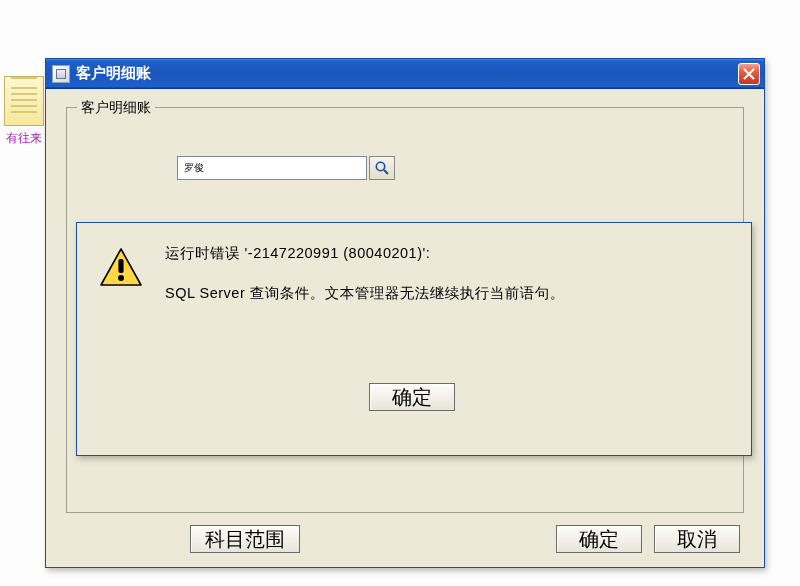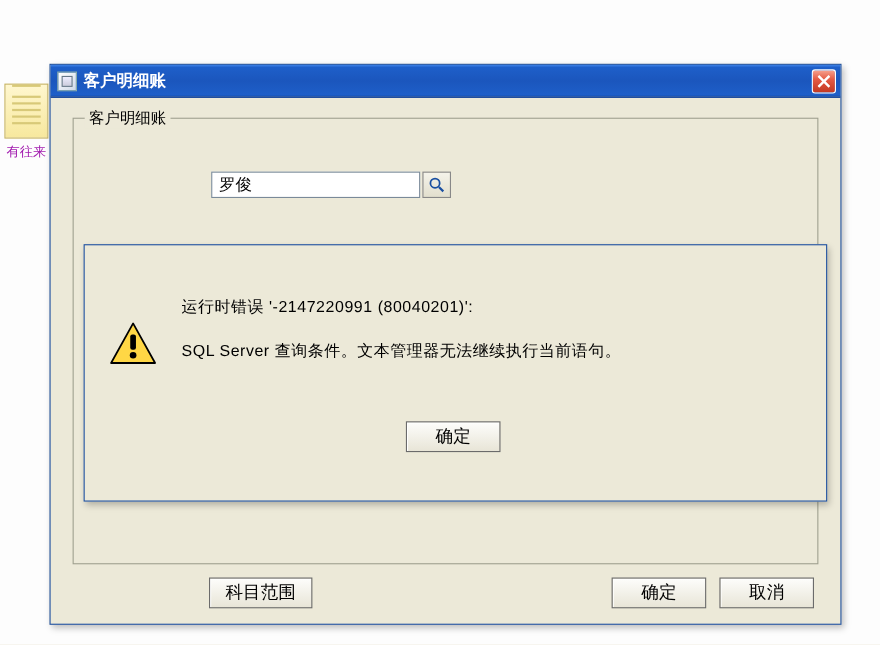--- a/index.html
+++ b/index.html
@@ -114,22 +114,21 @@
     display:flex;
     align-items:center;
     margin-left: 90px;
   }
   .search-input {
     width: 190px;
     height: 24px;
     border: 1px solid #7a8a99;
     background:#fff;
     padding: 2px 6px;
-    font-size: 15px;
-    margin-left: 15px;
+    font-size: 10px;
   }
   .mag-btn {
     width: 26px; height: 24px;
     border:1px solid #888;
     background: linear-gradient(#f5f3ea,#e2dfce);
     margin-left: 2px;
     display:flex;align-items:center;justify-content:center;
     cursor:pointer;
   }
   .mag-btn svg { width:16px;height:16px; }
@@ -139,21 +138,21 @@
     justify-content:flex-end;
     gap: 12px;
     padding: 12px 4px 0;
   }
   .bottom-bar .left-slot { margin-right:auto; margin-left: 120px; }
   .btn {
     min-width: 86px;
     height: 28px;
     border: 1px solid #6b6b6b;
     background: linear-gradient(#fdfdfb,#e8e5d7);
-    font-size: 16px;
+    font-size: 20px;
     padding: 0 14px;
     cursor:pointer;
     box-shadow: 1px 1px 0 #fff inset;
   }
 
   
   .err-win {
     left: 76px;
     top: 222px;
     width: 676px;
@@ -163,21 +162,20 @@
   .err-body {
     padding: 20px 26px 14px 22px;
     height: calc(100% - 30px);
     display:flex;
     flex-direction:column;
   }
   .err-content {
     display:flex;
     gap: 22px;
     flex:1;
-    align-items:center;
   }
   .warn-icon {
     width: 44px; height: 40px;
     flex: 0 0 44px;
     margin-top: 4px;
   }
   .err-text {
     font-size: 14.5px;
     line-height: 1.5;
     letter-spacing: 0.5px;

